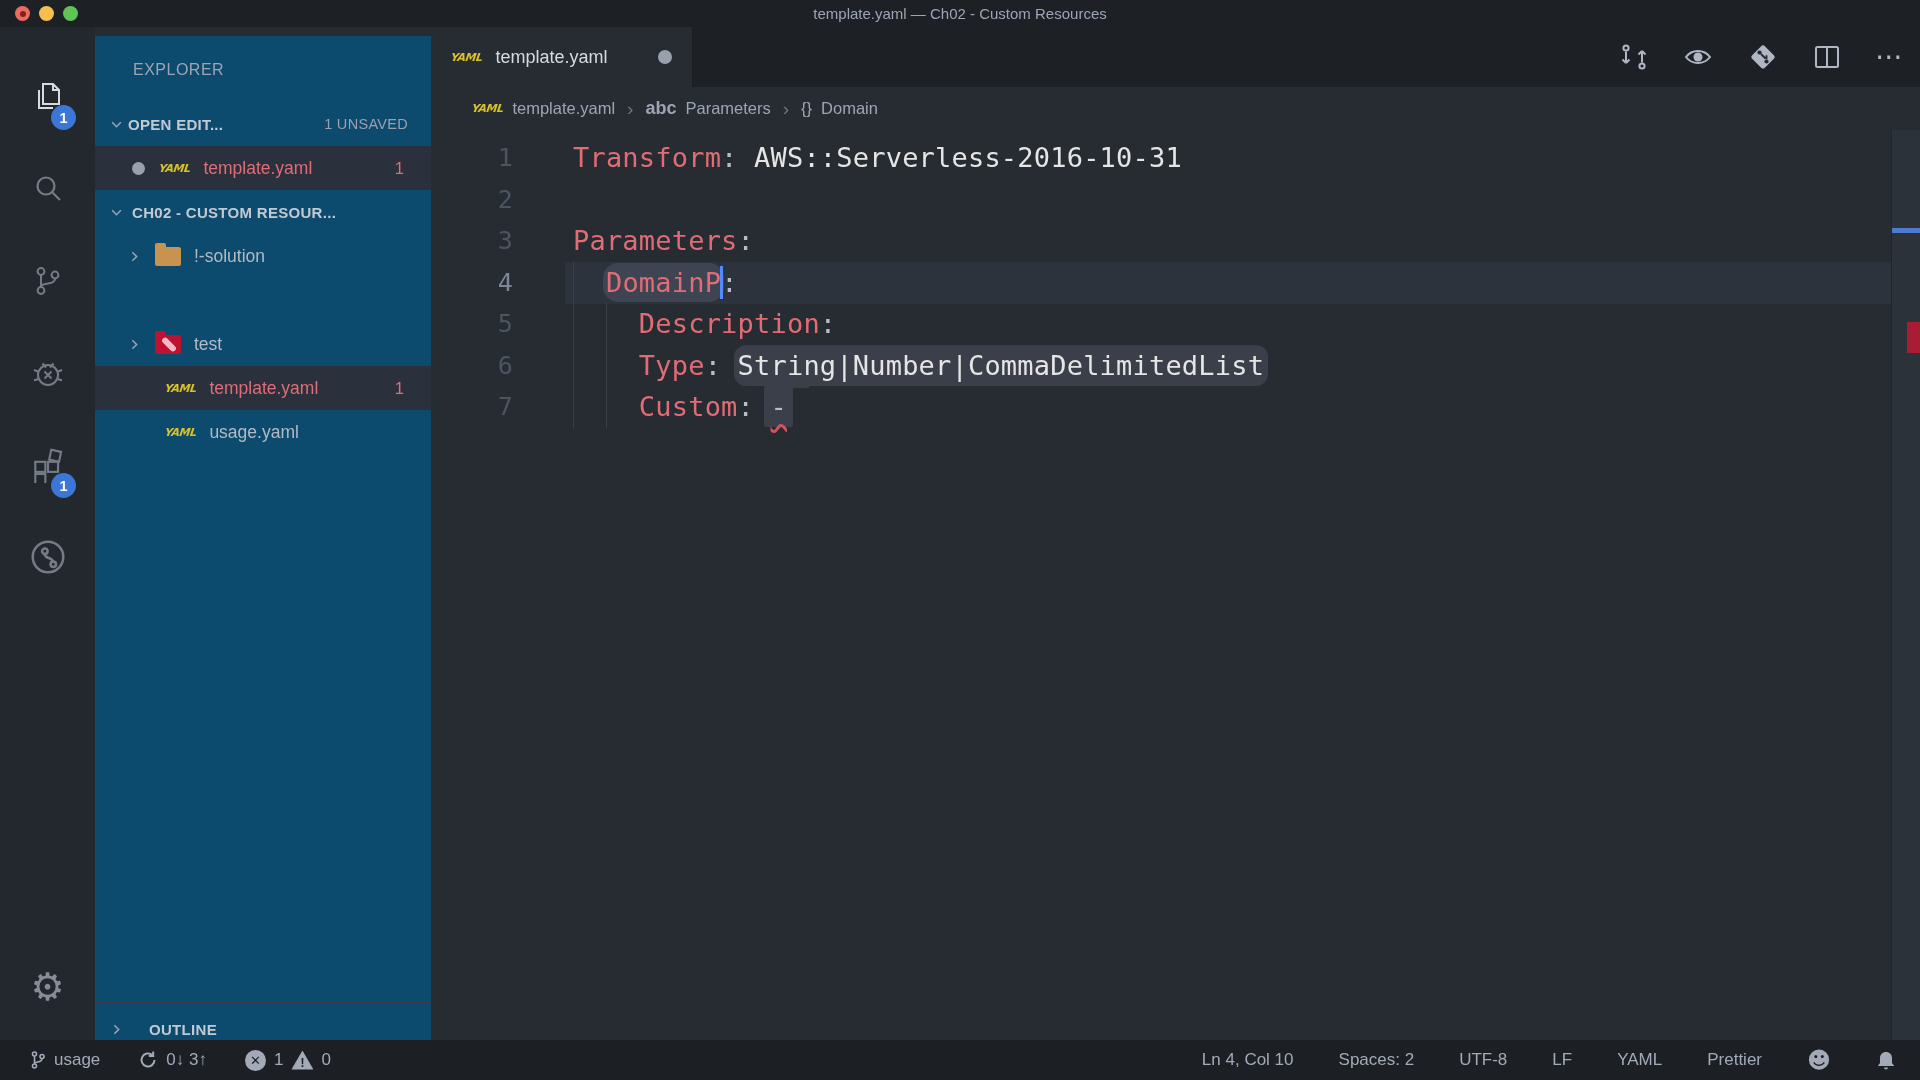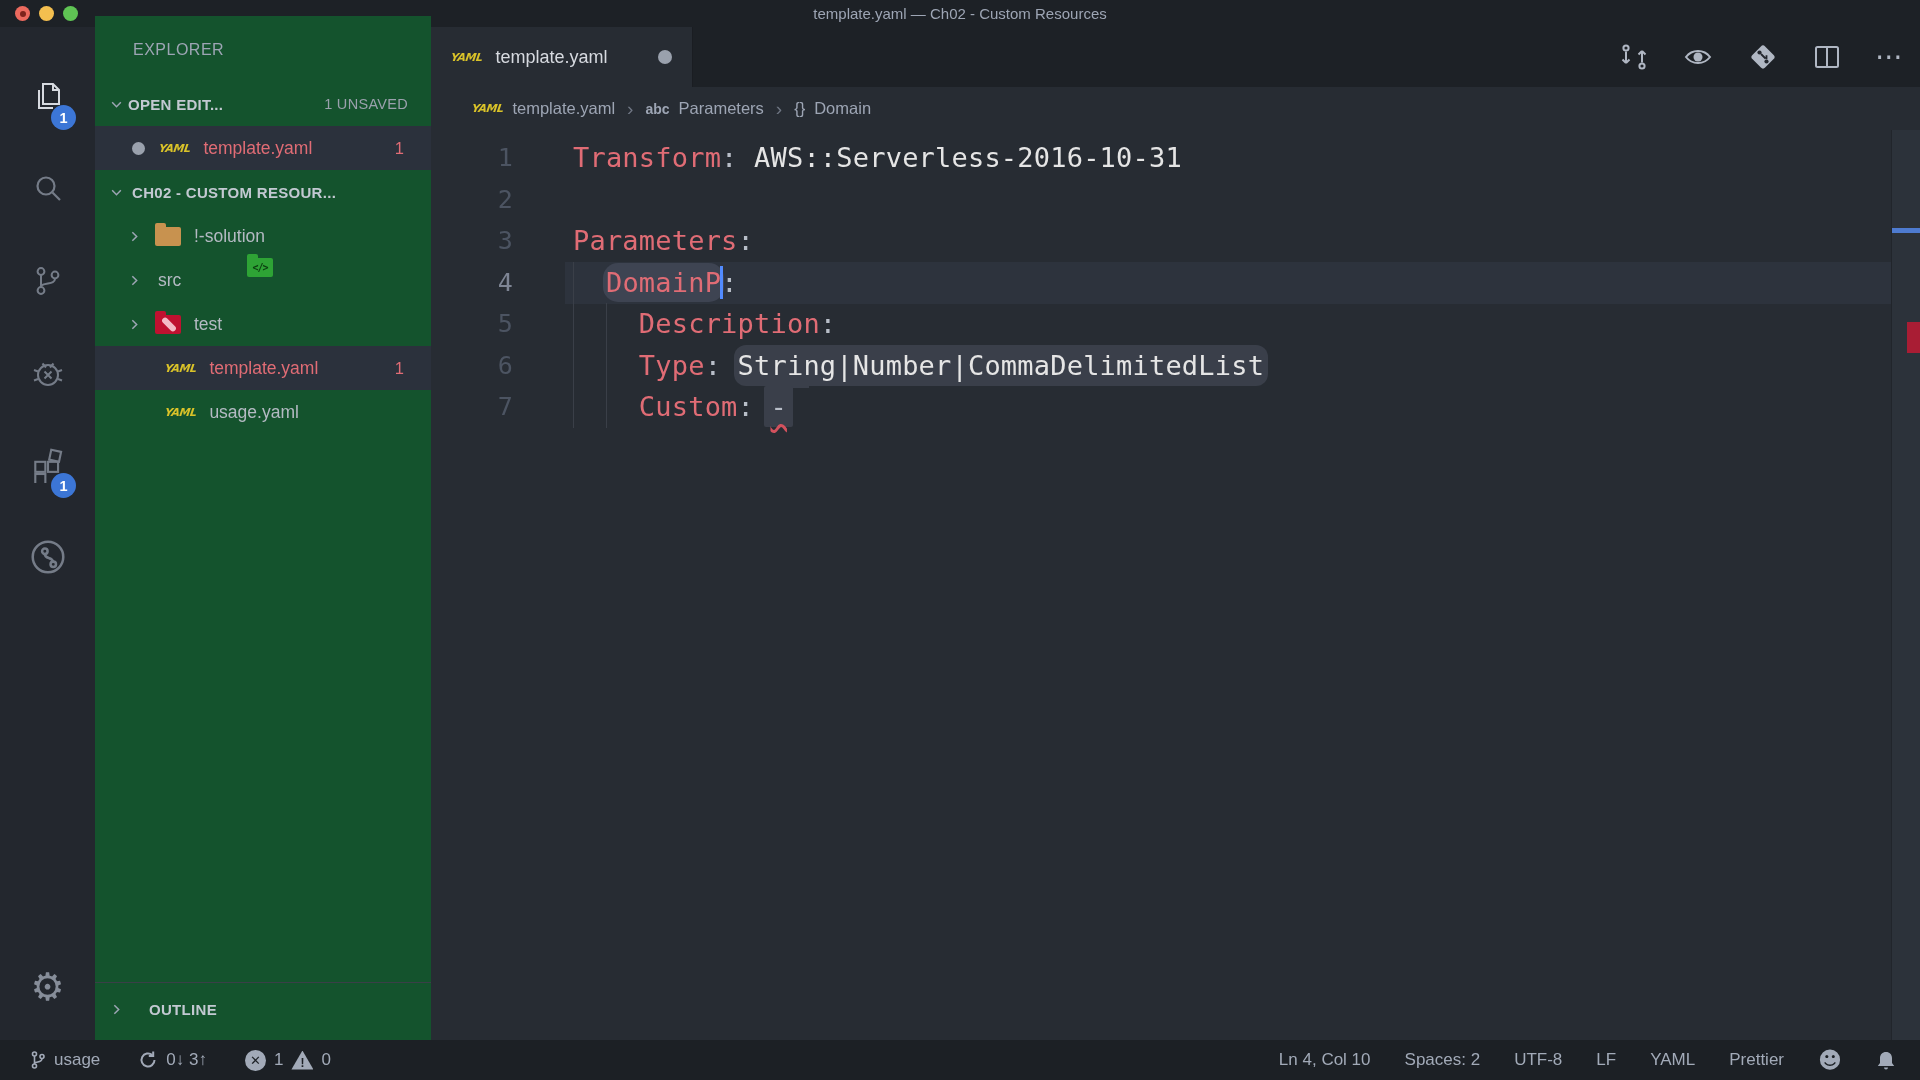--- a/index.html
+++ b/index.html
@@ -18,21 +18,21 @@
   .title-text{font-size:15px;color:#9da5b4}
   
   .activitybar{position:absolute;left:0;top:27px;width:95px;bottom:40px;background:#23272e}
   .ab-item{position:absolute;left:0;width:95px;height:92px;display:flex;align-items:center;justify-content:center;color:#757c88}
   .ab-item.active{color:#d7dae0}
   .ab-badge{position:absolute;left:51px;top:54px;min-width:25px;height:25px;border-radius:50%;
             background:#3c76d6;color:#fff;font-size:14.5px;font-weight:bold;
             display:flex;align-items:center;justify-content:center}
   .gear-glyph{font-family:"DejaVu Sans",sans-serif;font-size:38px;color:#868d99;line-height:1}
   
-  .sidebar{position:absolute;left:95px;top:16px;width:336px;bottom:40px;background:#14532d;color:#b4bac3}
+  .sidebar{position:absolute;left:95px;top:36px;width:336px;bottom:40px;background:#0c4a6e;color:#b4bac3}
   .sb-title{position:absolute;top:25px;left:38px;font-size:16px;letter-spacing:.5px;color:#9da5b4}
   .sec-head{position:absolute;left:0;right:0;height:44px;display:flex;align-items:center;
             font-weight:bold;font-size:15px;color:#c3c9d2;letter-spacing:.3px}
   .chev{width:22px;margin-left:10px;display:flex;justify-content:center;color:#9da5b4;flex:none}
   .unsaved{position:absolute;right:23px;font-weight:normal;font-size:14.5px;color:#9aa1ad}
   .row{position:absolute;left:0;right:0;height:44px;display:flex;align-items:center;font-size:17.5px;color:#b4bac3}
   .row.selected{background:#2b313c}
   .row .label{margin-left:13px;white-space:nowrap}
   .mod{color:#e06c75}
   .dirty-dot{width:13px;height:13px;border-radius:50%;background:#9aa1ad;flex:none}
@@ -54,21 +54,21 @@
   .tabbar{position:absolute;top:0;left:0;right:0;height:60px;background:#1d2126}
   .tab{position:absolute;left:0;top:0;height:60px;width:262px;background:#272c33;display:flex;align-items:center;
        padding:0 20px;box-sizing:border-box;border-right:1px solid #1a1d22}
   .tab-label{margin-left:13px;font-size:18px;color:#d7dae0}
   .tab-dot{margin-left:auto;width:14px;height:14px;border-radius:50%;background:#9aa1ad}
   .ed-actions{position:absolute;right:16px;top:0;height:60px;display:flex;align-items:center;gap:33px;color:#b0b7c3}
   .ellipsis{font-size:28px;color:#b0b7c3;line-height:1;letter-spacing:1px}
   .breadcrumbs{position:absolute;top:60px;left:0;right:0;height:43px;display:flex;align-items:center;
                padding-left:41px;font-size:16.5px;color:#9da5b4;gap:9px}
   .bc-sep{color:#6f7683;font-size:19px;margin:0 3px}
-  .bc-abc{font-weight:bold;font-size:14px;color:#9da5b4}
+  .bc-abc{font-weight:bold;font-size:18px;color:#9da5b4}
   .bc-braces{font-size:16.5px;color:#9da5b4}
   
   .code{position:absolute;top:103px;left:0;right:0;bottom:0;
         font-family:"DejaVu Sans Mono","Liberation Mono",monospace;font-size:27px;letter-spacing:.2px}
   .cur-line{position:absolute;left:134px;right:29px;top:132px;height:42px;background:#2d333d}
   .iguide{position:absolute;width:1px;background:#3a3f48}
   .codeline{position:absolute;left:0;right:0;height:42px}
   .gut{position:absolute;left:0;top:0;width:82px;text-align:right;color:#4c5462;font-size:25px;line-height:42px}
   .gut.on{color:#7e8594}
   .src{position:absolute;left:142px;top:0;line-height:42px;white-space:pre}
@@ -80,21 +80,21 @@
            text-decoration:underline wavy #d3515d 2.5px;text-underline-offset:8px}
   .connector{position:absolute;left:352px;top:246px;width:26px;height:12px;background:#3a3f4a}
   .overview{position:absolute;right:0;top:103px;bottom:0;width:28px;background:rgba(154,164,180,0.055);
             border-left:1px solid rgba(0,0,0,0.25)}
   .ov-blue{position:absolute;right:0;top:201px;width:28px;height:5px;background:#4e7bd0}
   .ov-red{position:absolute;right:0;top:295px;width:13px;height:31px;background:#a91d34}
   
   .statusbar{position:absolute;left:0;right:0;bottom:0;height:40px;background:#1c2025;display:flex;align-items:center;
              color:#a2aab8;font-size:17px}
   .sb-left{display:flex;align-items:center;gap:38px;margin-left:30px}
-  .sb-right{display:flex;align-items:center;gap:34px;margin-left:auto;margin-right:24px}
+  .sb-right{display:flex;align-items:center;gap:45px;margin-left:auto;margin-right:24px}
   .sb-item{display:flex;align-items:center;gap:8px;white-space:nowrap}
   .err-ico{width:21px;height:21px;border-radius:50%;background:#a2aab8;color:#1c2025;font-size:13px;font-weight:bold;
            display:flex;align-items:center;justify-content:center}
   .warn-ico{width:22px;height:19px;background:#a2aab8;clip-path:polygon(50% 0,100% 100%,0 100%);
             color:#1c2025;font-size:12px;font-weight:bold;display:flex;align-items:flex-end;justify-content:center}
   .smiley{font-family:"DejaVu Sans",sans-serif;font-size:23px;line-height:1;color:#a2aab8}
 </style>
 </head>
 <body>
 
@@ -192,29 +192,20 @@
   <div class="row" style="top:198px">
     <span class="chev" style="margin-left:28px">
       <svg width="13" height="13" viewBox="0 0 12 12" fill="none" stroke="currentColor" stroke-width="1.4">
           <polyline points="4,2 8,6 4,10"></polyline>
         </svg>
     </span>
     <span class="folder plain" style="margin-left:10px"></span>
     <span class="label">!-solution</span>
   </div>
 
-  <div class="row" style="top:242px">
-    <span class="chev" style="margin-left:28px">
-      <svg width="13" height="13" viewBox="0 0 12 12" fill="none" stroke="currentColor" stroke-width="1.4">
-          <polyline points="4,2 8,6 4,10"></polyline>
-        </svg>
-    </span>
-    <span class="folder src" style="margin-left:10px"></span>
-    <span class="label">src</span>
-  </div>
 
   <div class="row" style="top:286px">
     <span class="chev" style="margin-left:28px">
       <svg width="13" height="13" viewBox="0 0 12 12" fill="none" stroke="currentColor" stroke-width="1.4">
           <polyline points="4,2 8,6 4,10"></polyline>
         </svg>
     </span>
     <span class="folder test" style="margin-left:10px"></span>
     <span class="label">test</span>
   </div>

